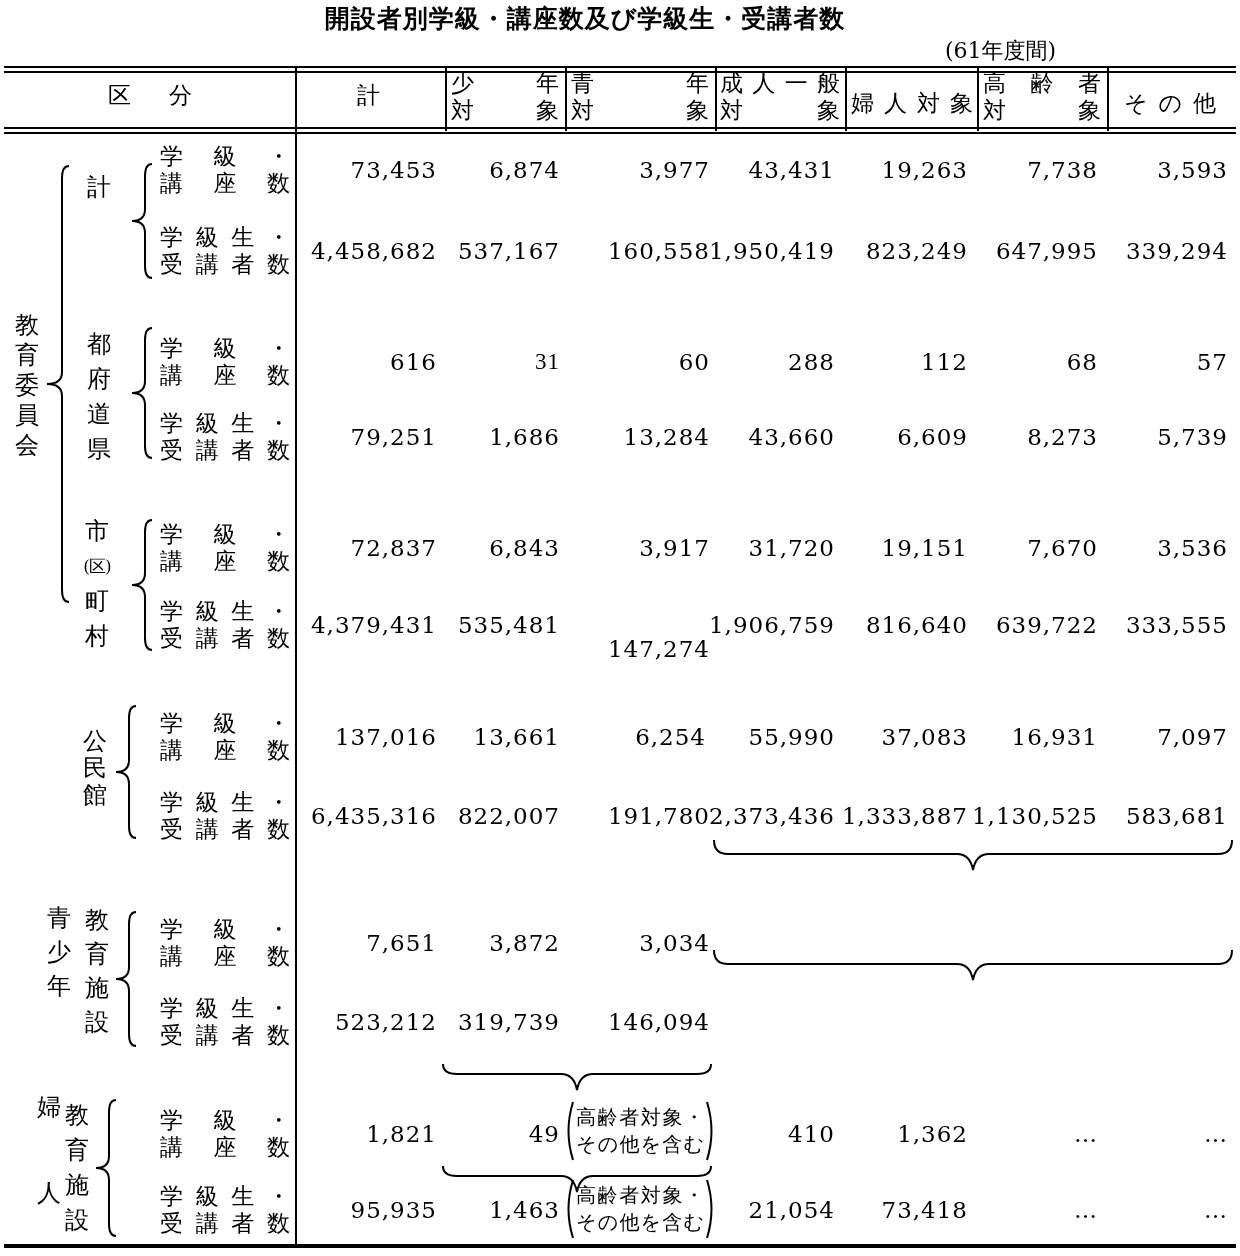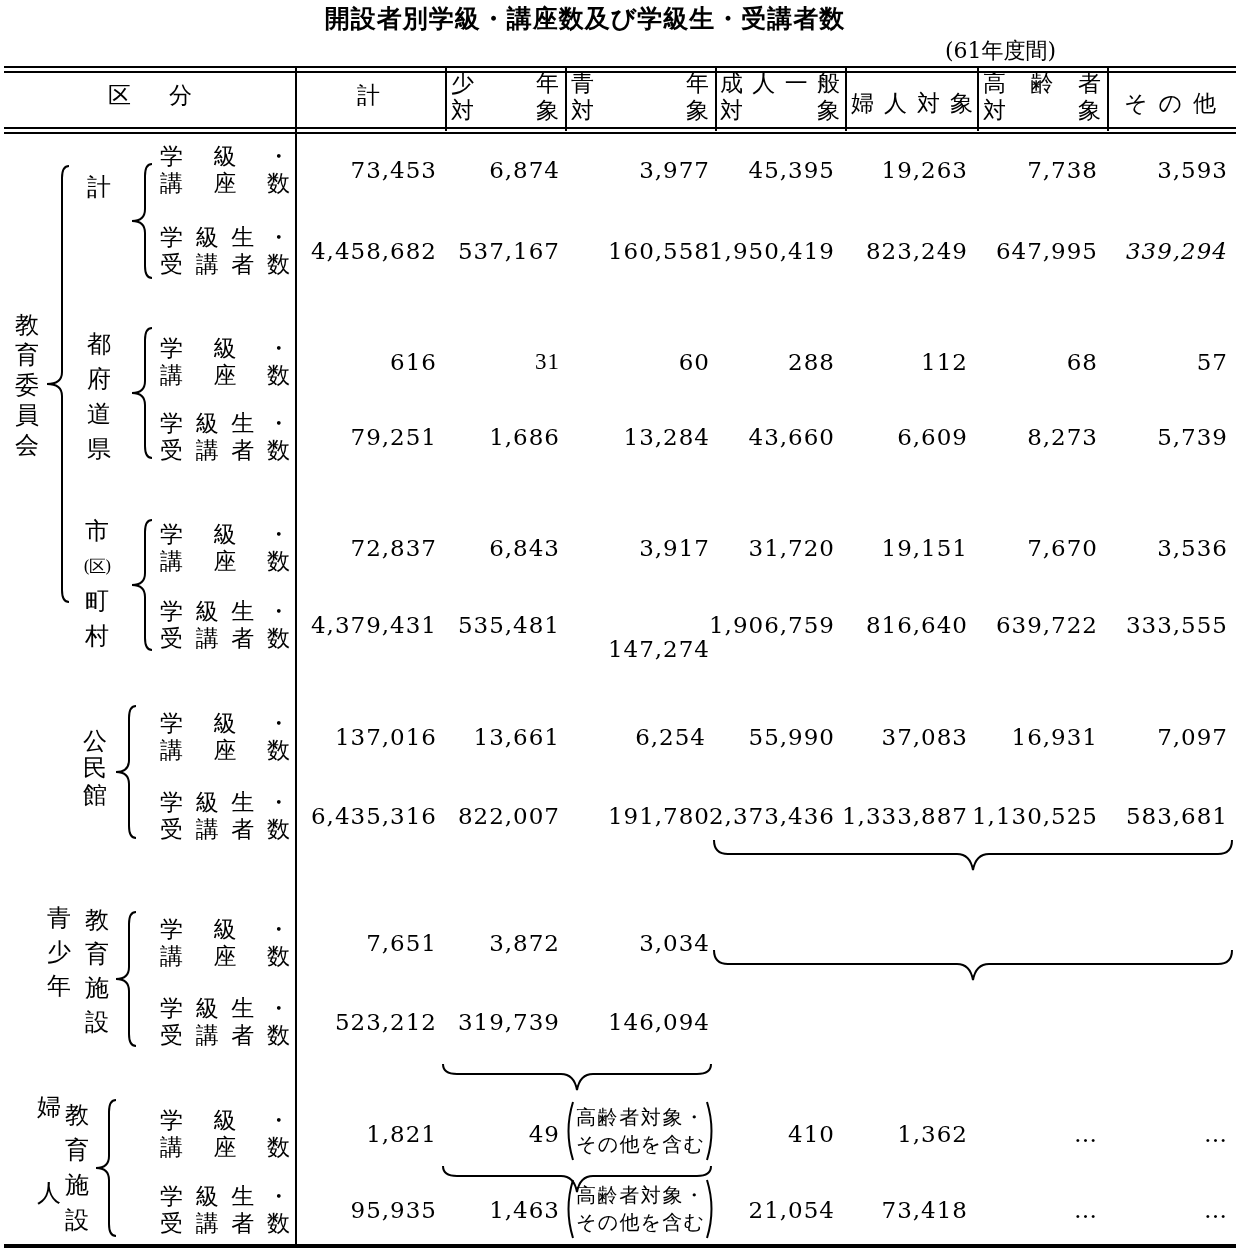--- a/index.html
+++ b/index.html
@@ -235,21 +235,21 @@
         </div>
         <div class="jline">
           <span>講</span>
           <span>座</span>
           <span>数</span>
         </div>
       </div>
       <div class="cell" style="right: 803px; top: 155px;">73,453</div>
       <div class="cell" style="right: 680px; top: 155px;">6,874</div>
       <div class="cell" style="right: 530px; top: 155px;">3,977</div>
-      <div class="cell" style="right: 405px; top: 155px;">45,395</div>
+      <div class="cell" style="right: 405px; top: 155px;">43,431</div>
       <div class="cell" style="right: 272px; top: 155px;">19,263</div>
       <div class="cell" style="right: 142px; top: 155px;">7,738</div>
       <div class="cell" style="right: 12px; top: 155px;">3,593</div>
       <div class="mlabel" style="top: 224px;">
         <div class="jline">
           <span>学</span>
           <span>級</span>
           <span>生</span>
           <span>・</span>
         </div>
@@ -259,21 +259,21 @@
           <span>者</span>
           <span>数</span>
         </div>
       </div>
       <div class="cell" style="right: 803px; top: 236px;">4,458,682</div>
       <div class="cell" style="right: 680px; top: 236px;">537,167</div>
       <div class="cell" style="right: 530px; top: 236px;">160,558</div>
       <div class="cell" style="right: 405px; top: 236px;">1,950,419</div>
       <div class="cell" style="right: 272px; top: 236px;">823,249</div>
       <div class="cell" style="right: 142px; top: 236px;">647,995</div>
-      <div class="cell" style="right: 12px; top: 236px; font-style: italic;">339,294</div>
+      <div class="cell" style="right: 12px; top: 236px;">339,294</div>
       <div class="mlabel" style="top: 335px;">
         <div class="jline">
           <span>学</span>
           <span>級</span>
           <span>・</span>
         </div>
         <div class="jline">
           <span>講</span>
           <span>座</span>
           <span>数</span>

